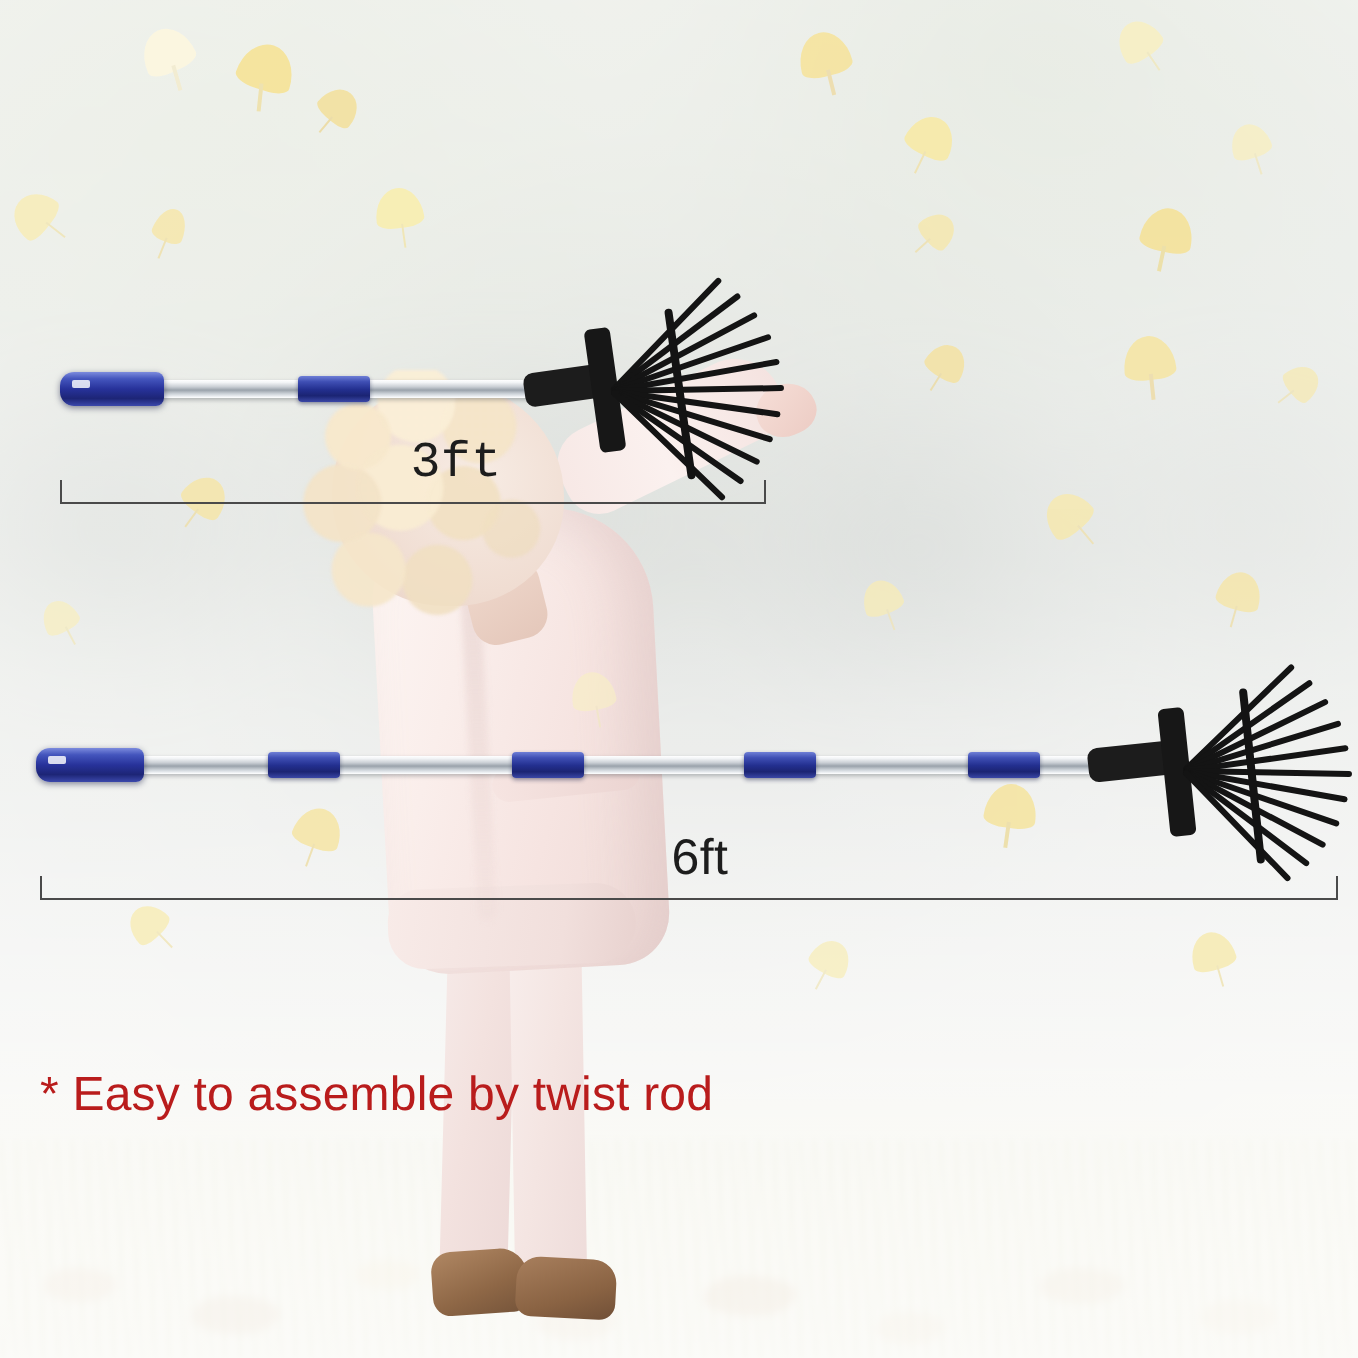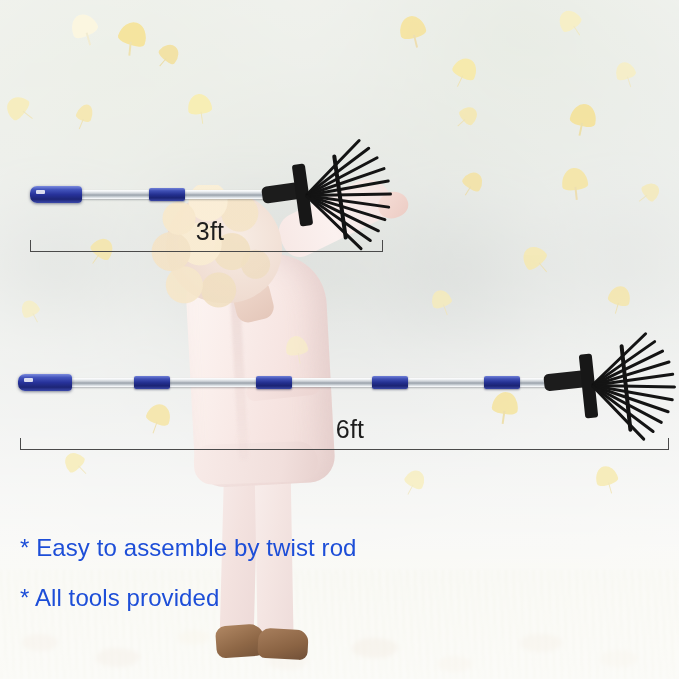--- a/index.html
+++ b/index.html
@@ -200,21 +200,21 @@
     transform:translateX(-50%);
   }
 
   
   .title{
     position:absolute;left:0;right:0;top:51px;text-align:center;
     font-size:28px;color:#2b2b2b;letter-spacing:.3px;
   }
   .bullet{
     position:absolute;left:20px;
-    font-size:24px;color:#1d4ed8;letter-spacing:.1px;white-space:nowrap;
+    font-size:24px;color:#b91c1c;letter-spacing:.1px;white-space:nowrap;
   }
   .bullet.b1{top:534px;}
   .bullet.b2{top:584px;}
 </style>
 </head>
 <body>
 
 <div class="stage">
 
   <div class="photo">
@@ -380,21 +380,21 @@
       <div class="tine" style="left:44px;top:52px;width:78px;height:3px;transform:rotate(44deg);"></div>
 
       <div class="brace" style="left:76px;top:12px;width:4px;height:86px;transform:rotate(-8deg);"></div>
     </div>
   </div>
 
   <div class="dim" style="left:30px;top:251px;width:352px;">
     <div class="dim-line"></div>
     <div class="dim-tick" style="left:0;"></div>
     <div class="dim-tick" style="left:352px;"></div>
-    <div class="dim-label" style="left:180px;">3ft</div>
+    <div class="dim-label" style="left:198px;font-family:Liberation Mono, monospace;">3ft</div>
   </div>
 
   <div>
     <div class="pole" style="left:22px;top:378px;width:530px;"></div>
     <div class="grip" style="left:18px;top:374px;width:54px;"></div>
     <div class="collar" style="left:134px;top:376px;width:36px;"></div>
     <div class="collar" style="left:256px;top:376px;width:36px;"></div>
     <div class="collar" style="left:372px;top:376px;width:36px;"></div>
     <div class="collar" style="left:484px;top:376px;width:36px;"></div>
 
@@ -419,15 +419,14 @@
   </div>
 
   <div class="dim" style="left:20px;top:449px;width:648px;">
     <div class="dim-line"></div>
     <div class="dim-tick" style="left:0;"></div>
     <div class="dim-tick" style="left:648px;"></div>
     <div class="dim-label" style="left:330px;">6ft</div>
   </div>
 
   <div class="bullet b1">* Easy to assemble by twist rod</div>
-  <div class="bullet b2">* All tools provided</div>
 
 </div>
 
 </body></html>

